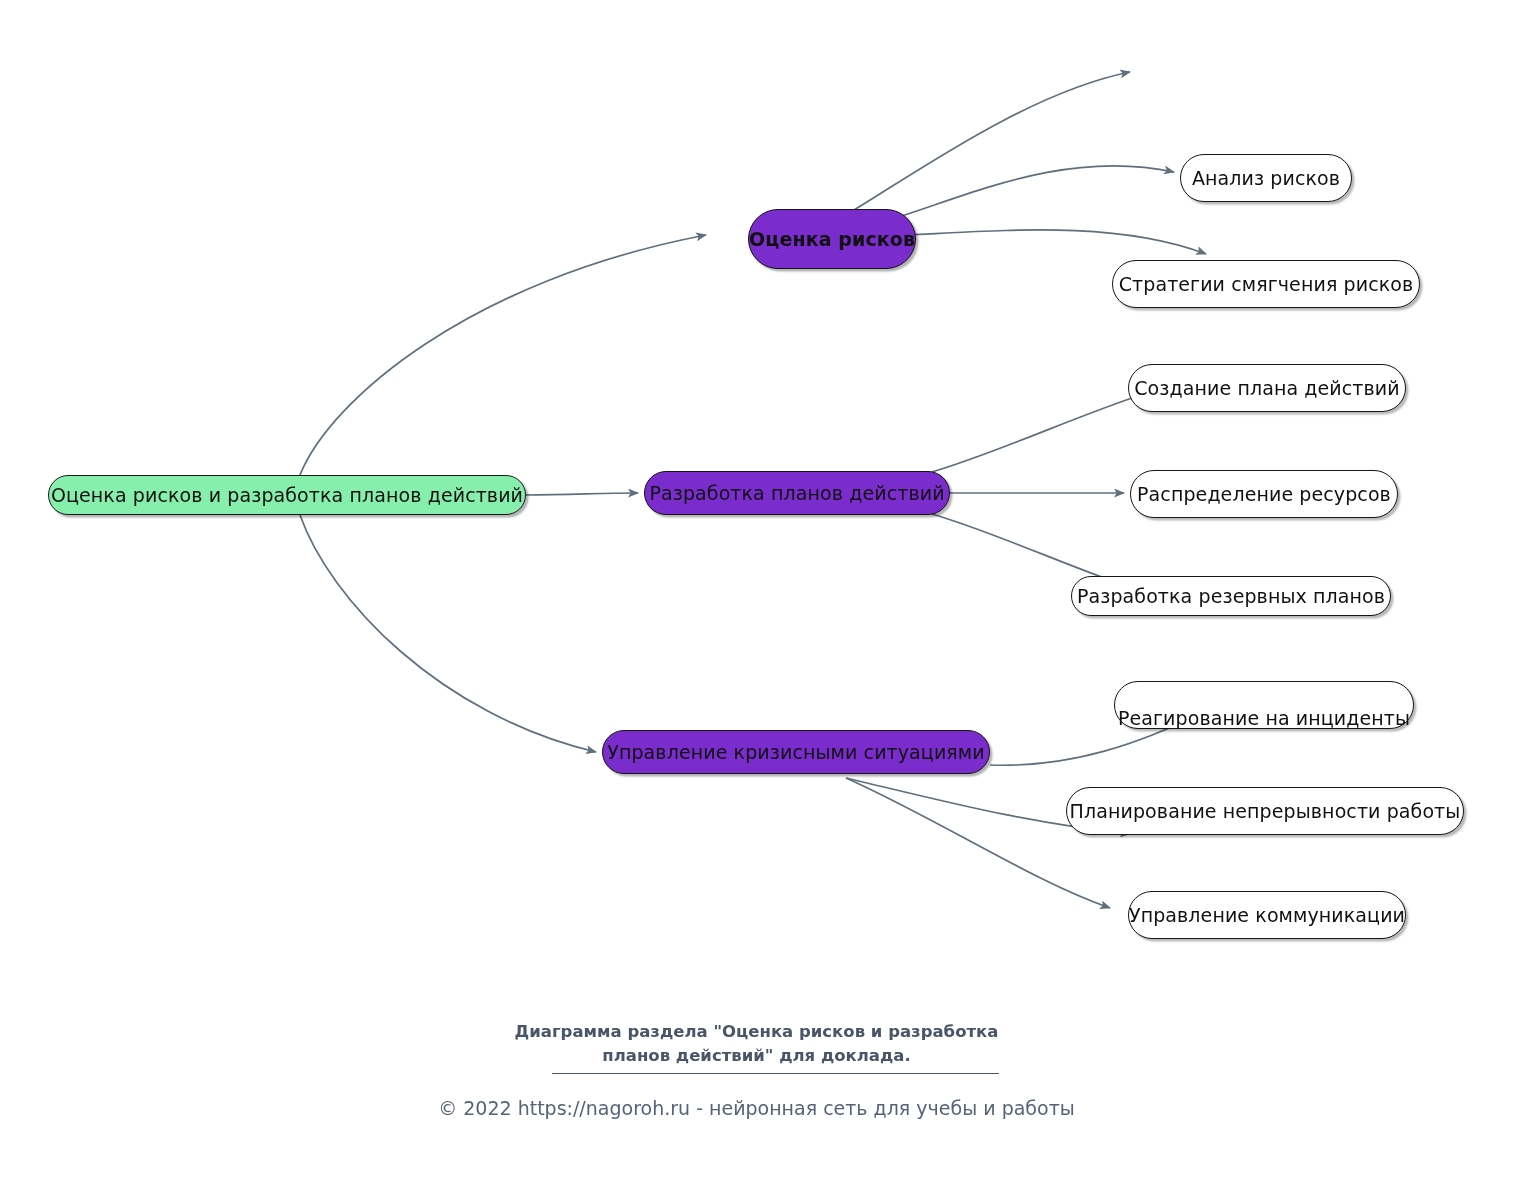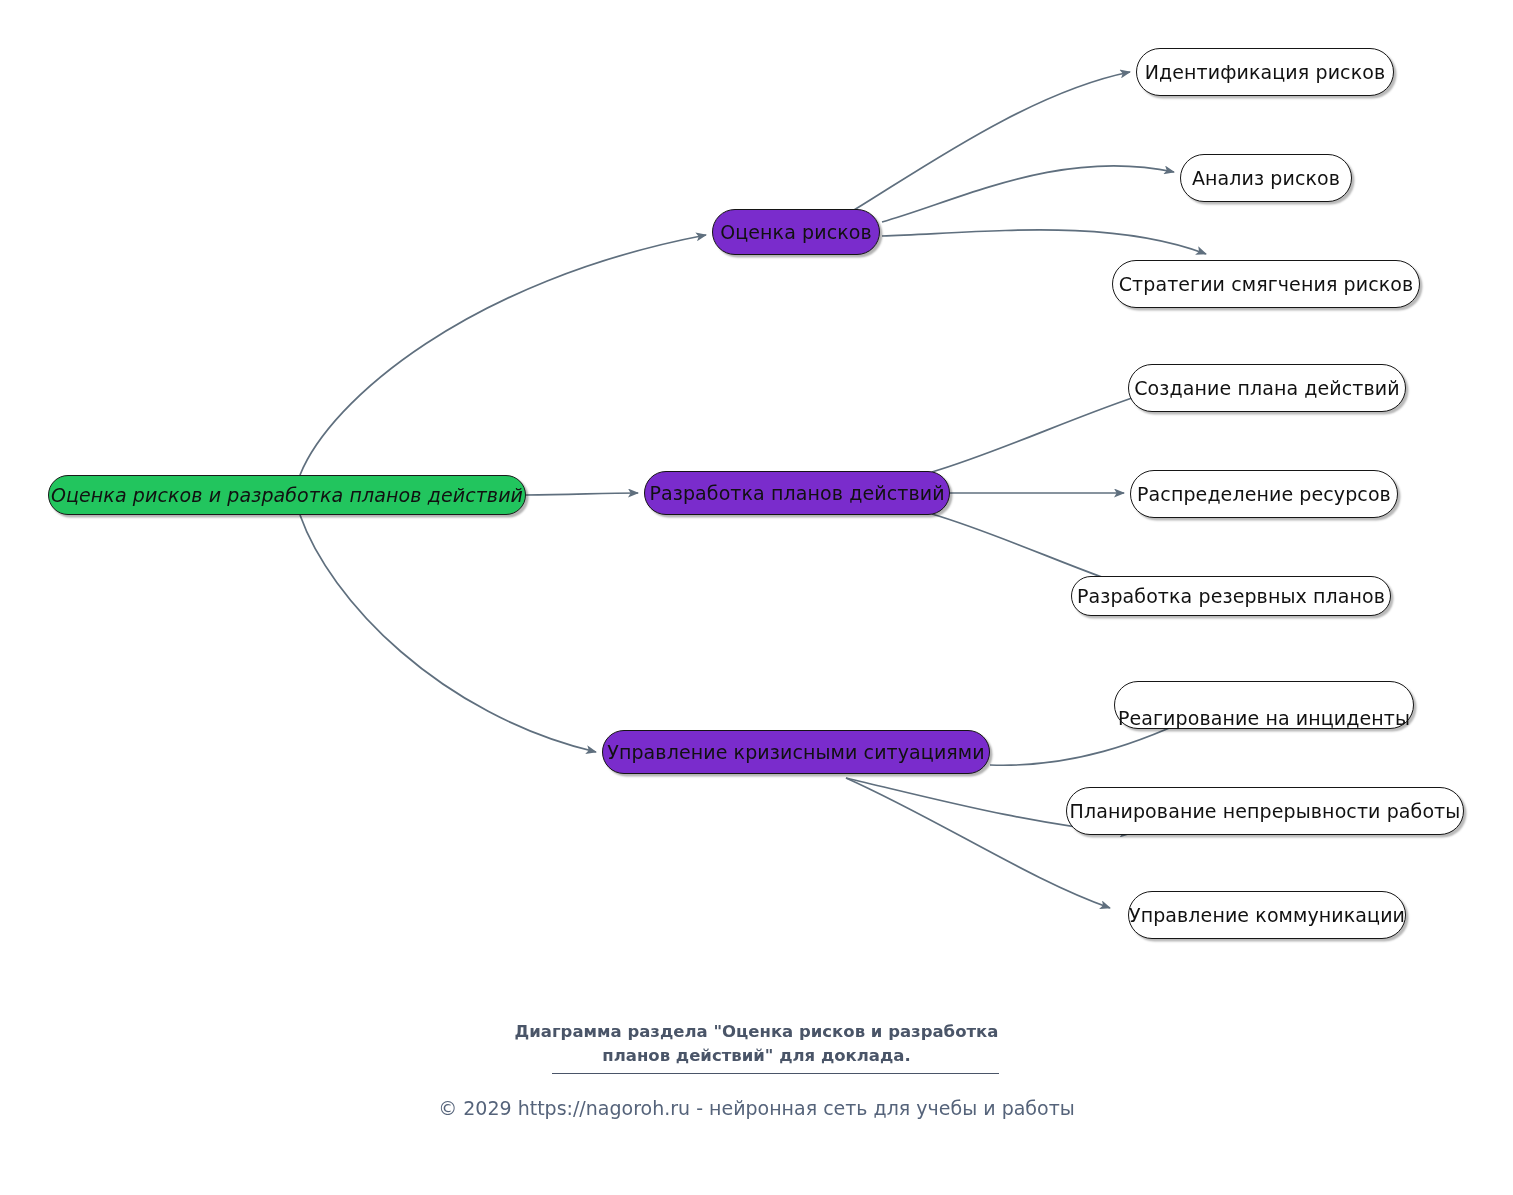--- a/index.html
+++ b/index.html
@@ -34,24 +34,23 @@
     justify-content: center;
     white-space: nowrap;
     border-radius: 999px;
     font-size: 19px;
     line-height: 1;
     color: #111111;
     letter-spacing: 0.1px;
     font-family: "DejaVu Sans", sans-serif;
   }
   .node-root {
-    background: #22c55e;
+    background: #86efac;
     border: 1.6px solid #1a1a1a;
     box-shadow: 2.5px 2.5px 2px rgba(0,0,0,0.30);
-    font-style: italic;
   }
   .node-branch {
     background: #7a2ccc;
     border: 1.6px solid #141414;
     box-shadow: 2.5px 2.5px 2px rgba(0,0,0,0.30);
   }
   .node-leaf {
     background: #ffffff;
     border: 1.6px solid #161616;
     box-shadow: 2.5px 2.5px 2px rgba(0,0,0,0.28);
@@ -115,25 +114,22 @@
       <path d="M990,765 C1070,768 1140,744 1208,710"></path>
       <path d="M846,778 C940,800 1020,822 1130,834"></path>
       <path d="M846,778 C940,820 1030,880 1110,908"></path>
     </g>
   </svg>
 
   <div class="node node-root" style="left:48px; top:475px; width:478px; height:40px;">
     <span>Оценка рисков и разработка планов действий</span>
   </div>
 
-  <div class="node node-branch" style="left:712px; top:209px; width:168px; height:46px;">
+  <div class="node node-branch" style="left:748px; top:209px; width:168px; height:60px;font-weight:bold;">
     <span>Оценка рисков</span>
-  </div>
-  <div class="node node-leaf" style="left:1136px; top:48px; width:258px; height:48px;">
-    <span>Идентификация рисков</span>
   </div>
   <div class="node node-leaf" style="left:1180px; top:154px; width:172px; height:48px;">
     <span>Анализ рисков</span>
   </div>
   <div class="node node-leaf" style="left:1112px; top:260px; width:308px; height:48px;">
     <span>Стратегии смягчения рисков</span>
   </div>
 
   <div class="node node-branch" style="left:644px; top:471px; width:306px; height:44px;">
     <span>Разработка планов действий</span>
@@ -161,15 +157,15 @@
     <span>Управление коммуникации</span>
   </div>
 
   <div id="caption">
     <div>Диаграмма раздела "Оценка рисков и разработка</div>
     <div>планов действий" для доклада.</div>
   </div>
 
   <div id="divider"></div>
 
-  <div id="footer">© 2029 https://nagoroh.ru - нейронная сеть для учебы и работы</div>
+  <div id="footer">© 2022 https://nagoroh.ru - нейронная сеть для учебы и работы</div>
 
 </div>
 
 </body></html>

